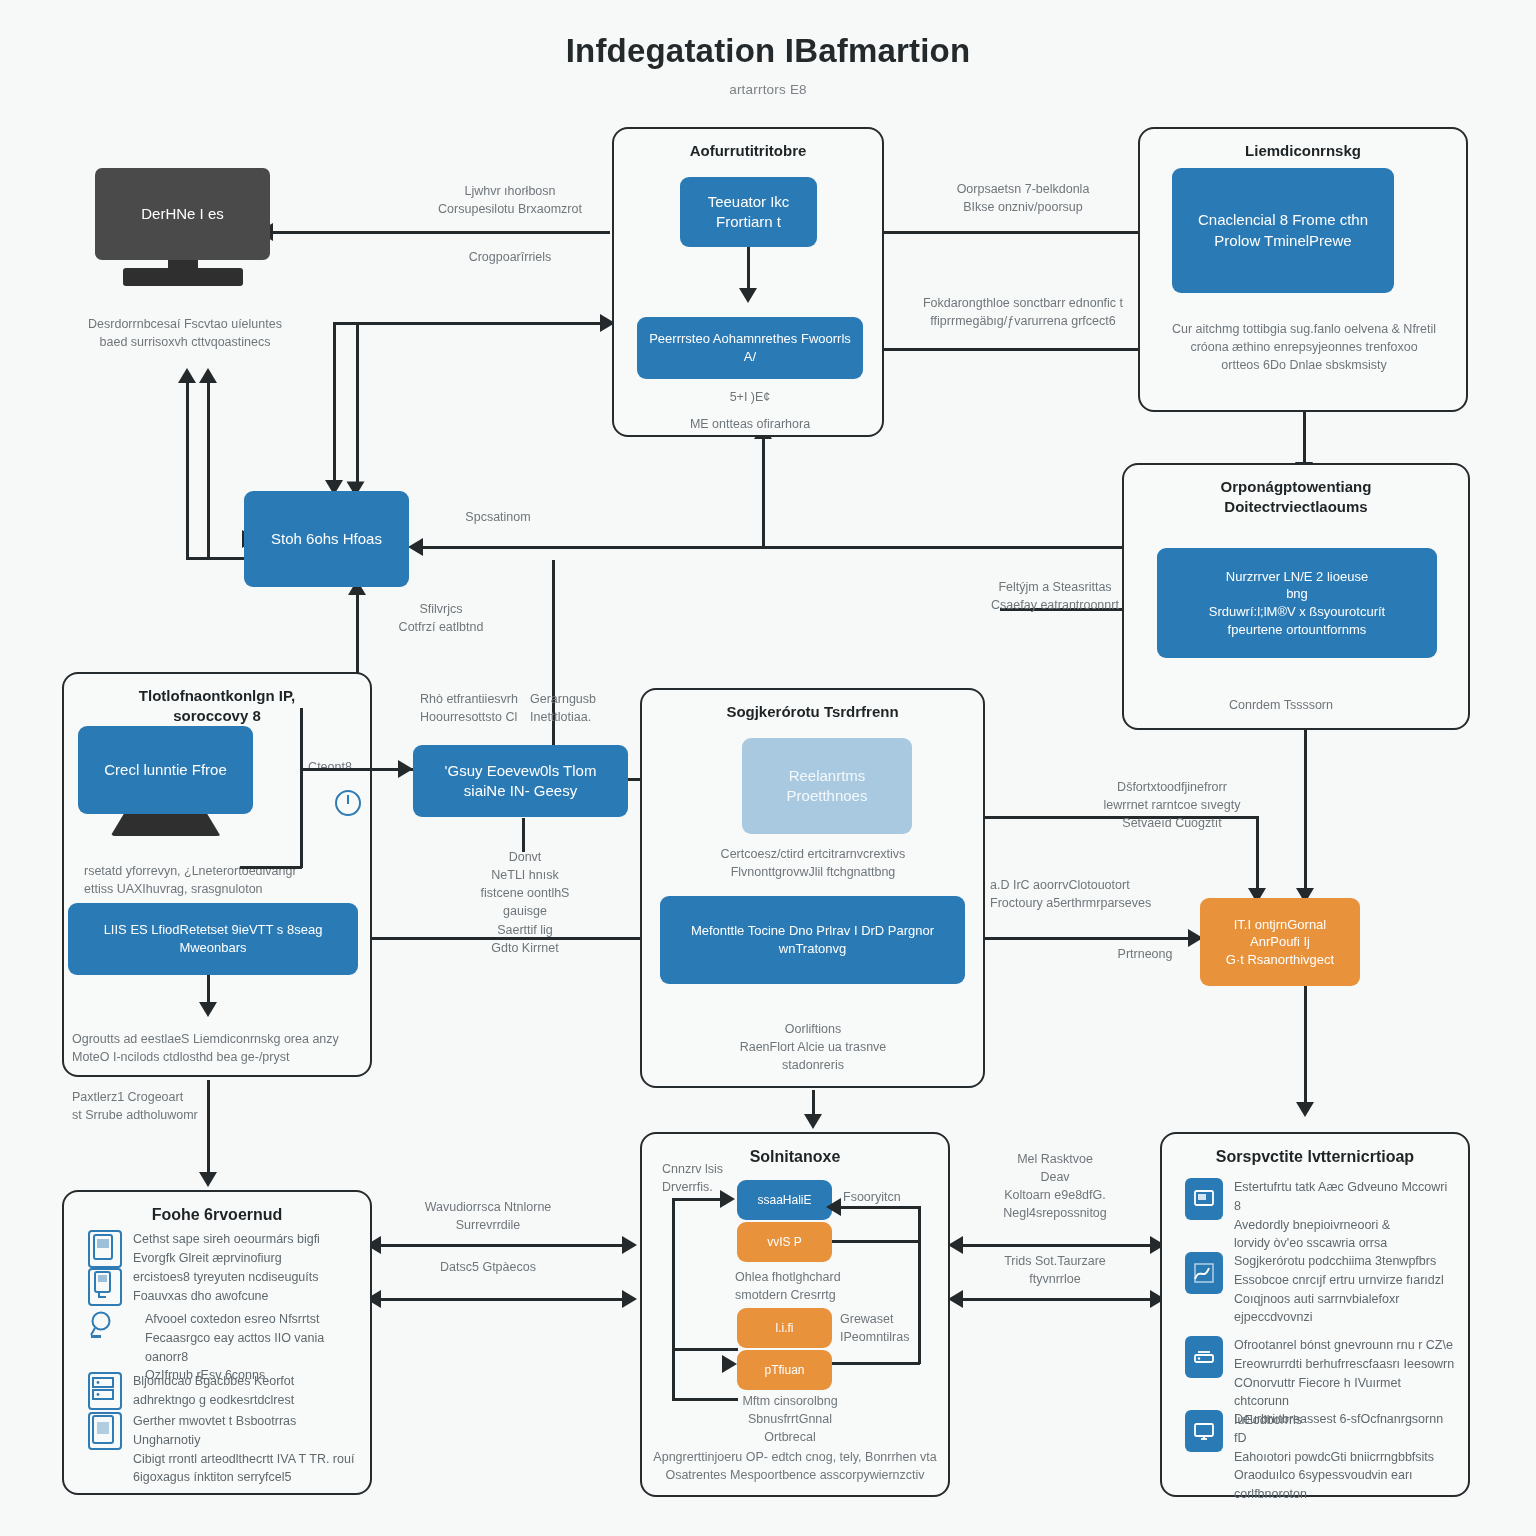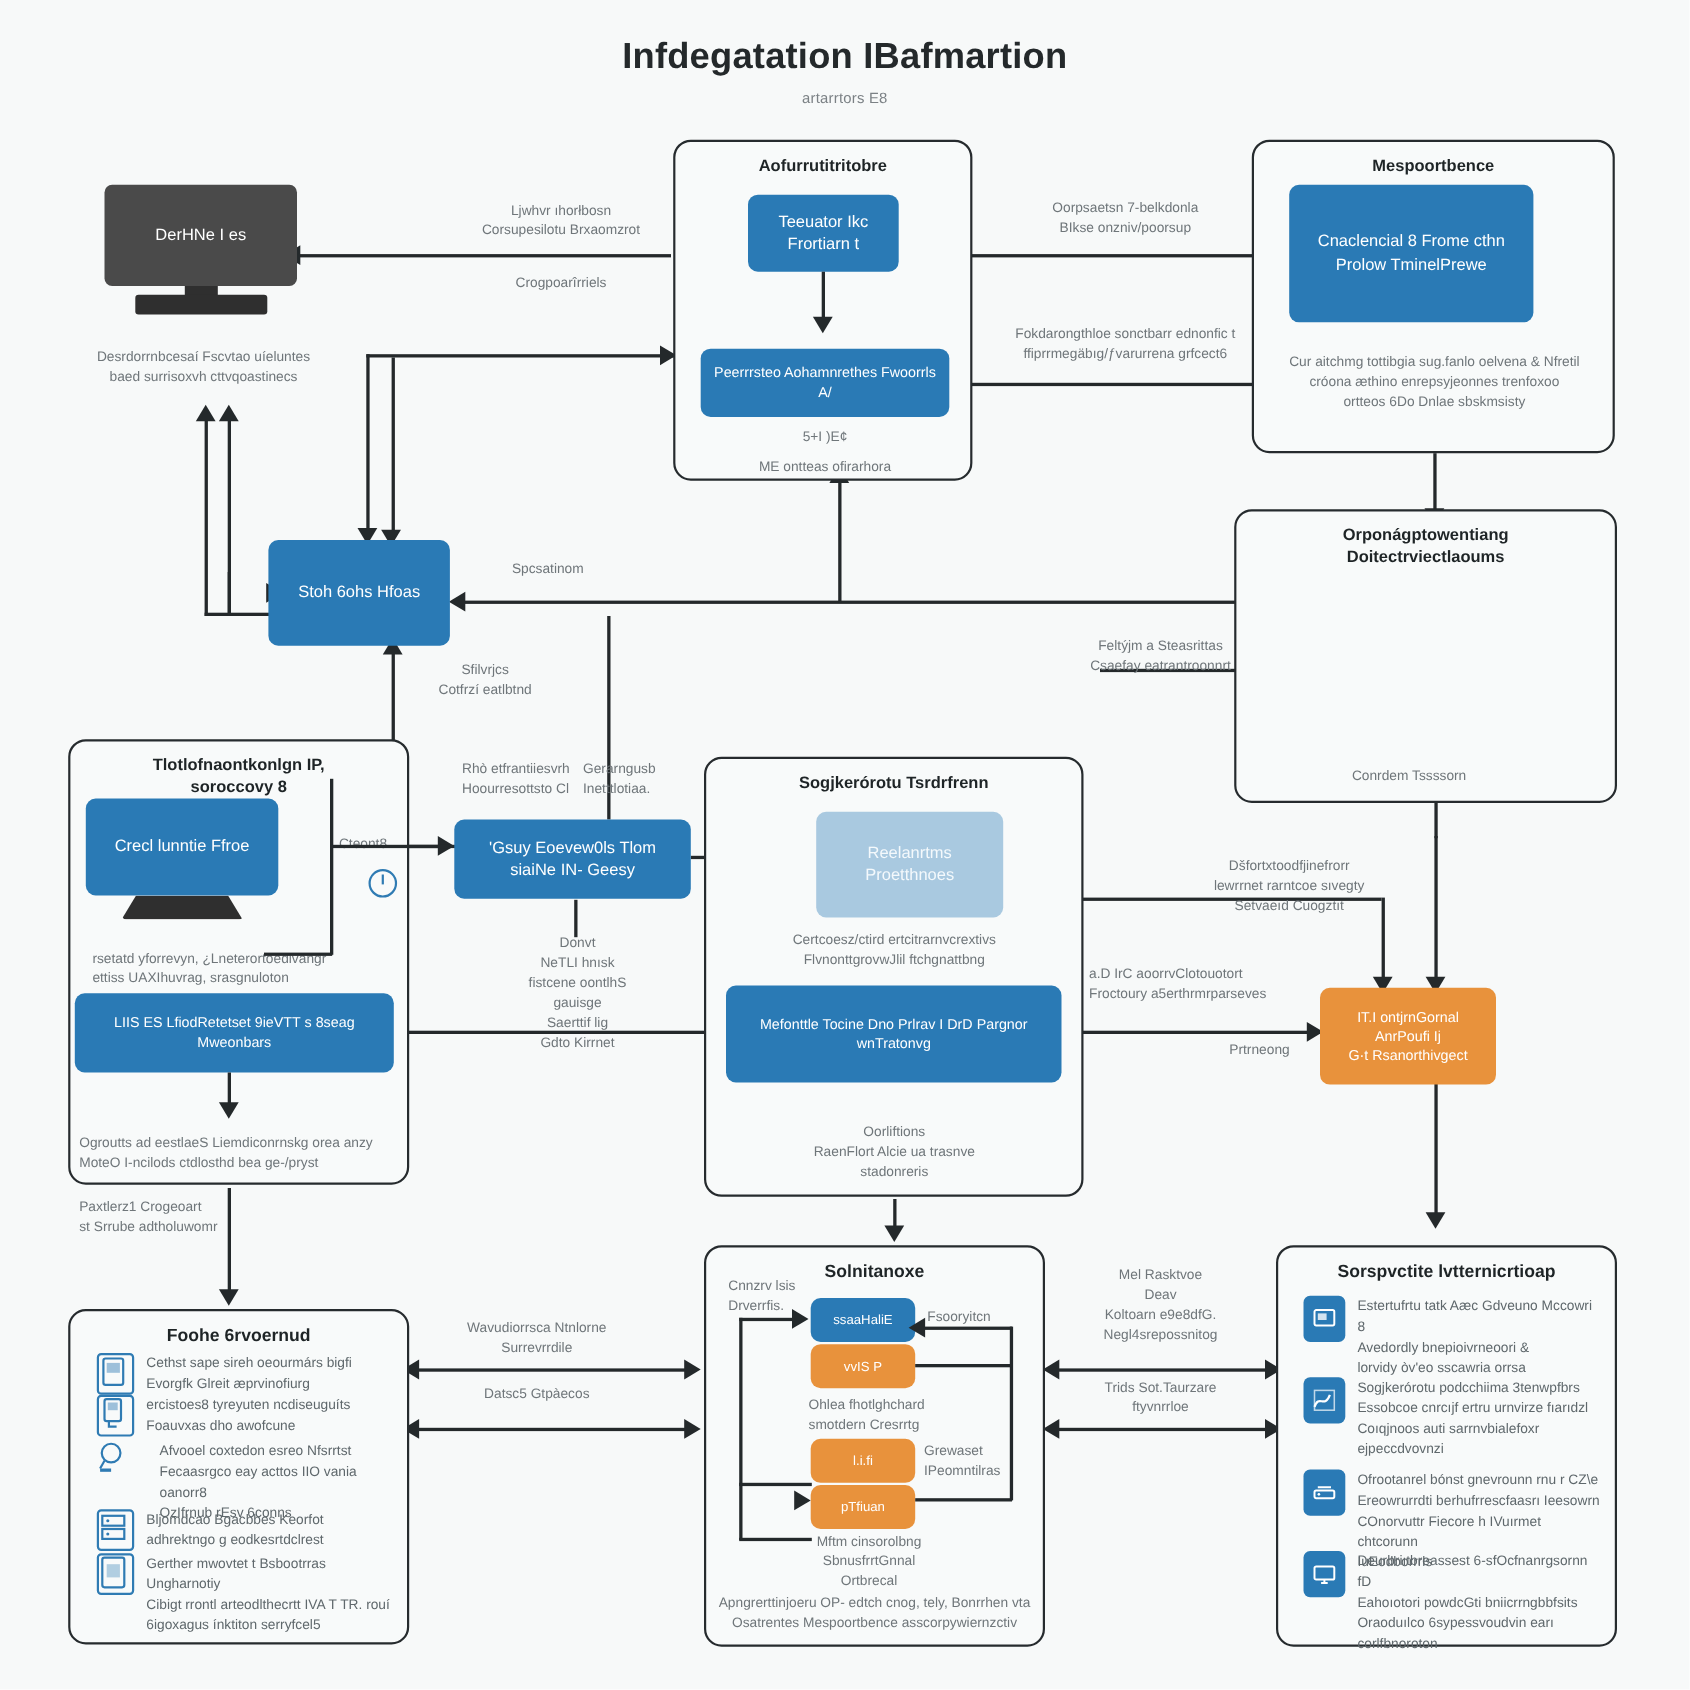--- a/index.html
+++ b/index.html
@@ -191,31 +191,35 @@
   </div>
   <div class="node blue" style="left:680px;top:177px;width:137px;height:70px;">Teeuator Ikc Frortiarn t</div>
   <div class="node blue small" style="left:637px;top:317px;width:226px;height:62px;">Peerrrsteo Aohamnrethes Fwoorrls  A/</div>
   <div class="cap" style="left:637px;top:388px;width:226px;">5+I )E¢</div>
   <div class="cap" style="left:637px;top:415px;width:226px;">ME ontteas ofirarhora</div>
 
   <div class="ln lv" style="left:747px;top:247px;height:48px;"></div>
   <div class="ar ar-d" style="left:739px;top:288px;"></div>
 
   <div class="group" style="left:1138px;top:127px;height:285px;width:330px;">
-    <div class="gtitle">Mespoortbence</div>
+    <div class="gtitle">Liemdiconrnskg</div>
   </div>
   <div class="node blue" style="left:1172px;top:168px;width:222px;height:125px;white-space:pre-line;">Cnaclencial 8 Frome cthn Prolow TminelPrewe</div>
   <div class="cap" style="left:1160px;top:320px;width:288px;white-space:pre-line;">Cur aitchmg tottibgia sug.fanlo oelvena &amp; Nfretil
 cróona æthino enrepsyjeonnes trenfoxoo
 ortteos 6Do Dnlae sbskmsisty</div>
 
   <div class="group" style="left:1122px;top:463px;height:267px;width:348px;">
     <div class="gtitle" style="white-space:pre-line;">Orponágptowentiang
 Doitectrviectlaoums</div>
   </div>
+  <div class="node blue small" style="left:1157px;top:548px;width:280px;height:110px;white-space:pre-line;">Nurzrrver LN/E  2  lioeuse
+bng
+Srduwrí:l;lM®V  x   ßsyourotcurít
+fpeurtene ortountfornms</div>
   <div class="cap" style="left:1141px;top:696px;width:280px;">Conrdem Tssssorn</div>
 
   <div class="group" style="left:62px;top:672px;height:405px;width:310px;">
     <div class="gtitle" style="white-space:pre-line;">Tlotlofnaontkonlgn IP,
 soroccovy  8</div>
   </div>
   <div class="monitor" style="left:78px;top:726px;width:175px;height:118px;">
     <div class="node blue screen" style="height:88px;background:#2a7ab5;border-radius:9px;font-size:15px;">Crecl lunntie Ffroe</div>
     <div class="base" style="top:88px;width:110px;height:22px;border-radius:0 0 4px 4px;
          clip-path:polygon(12% 0,88% 0,100% 100%,0 100%);"></div>

